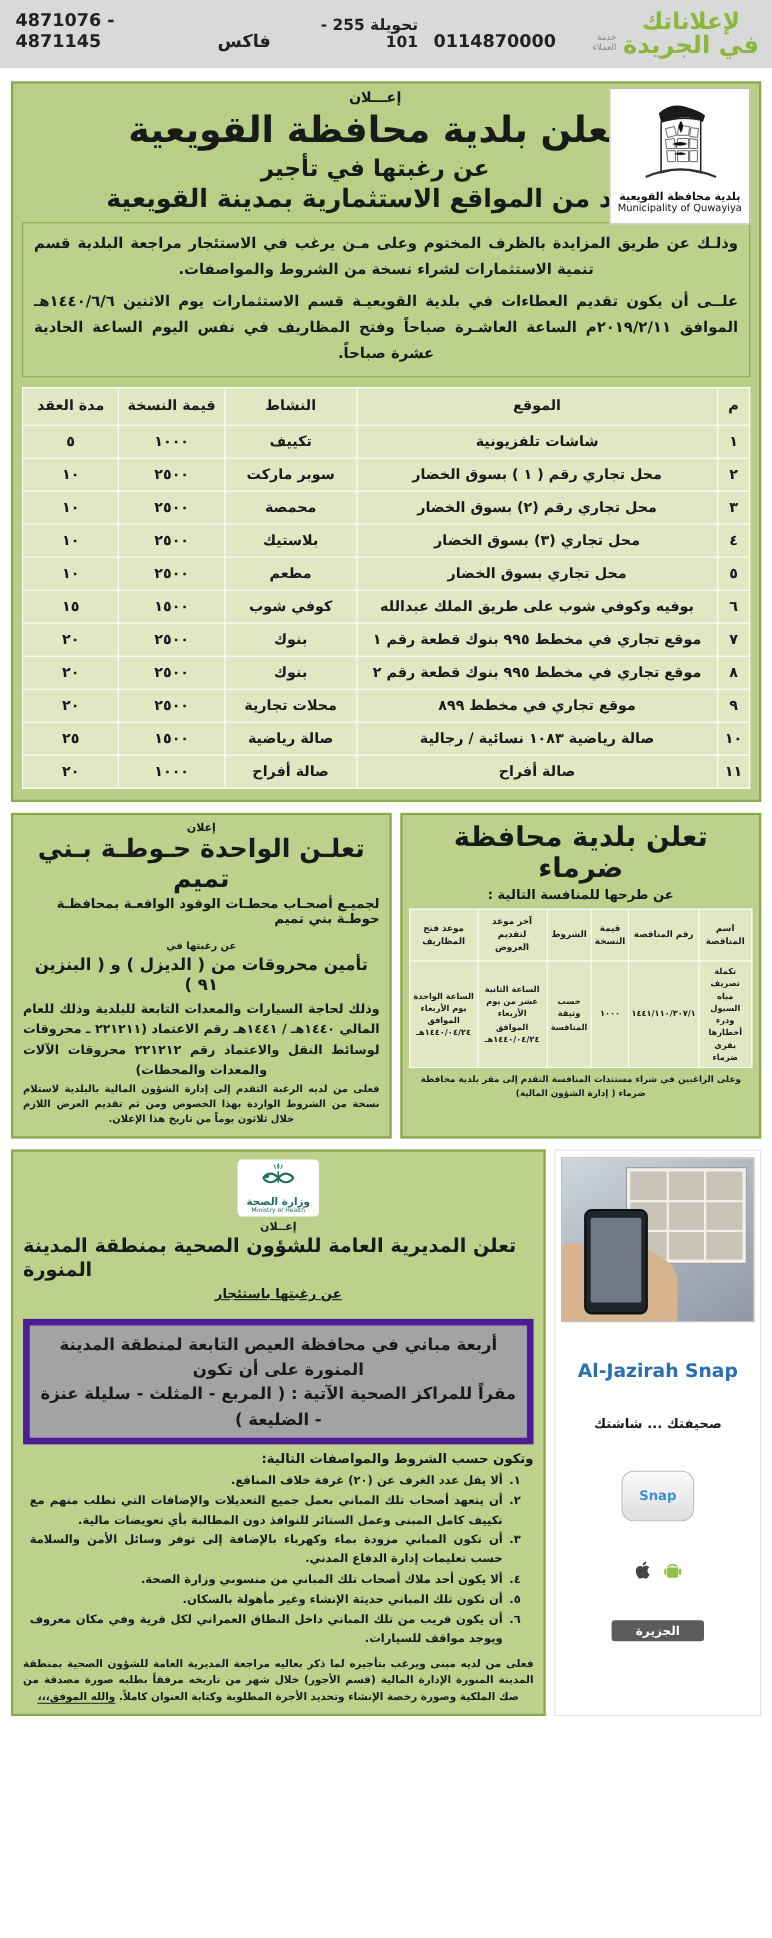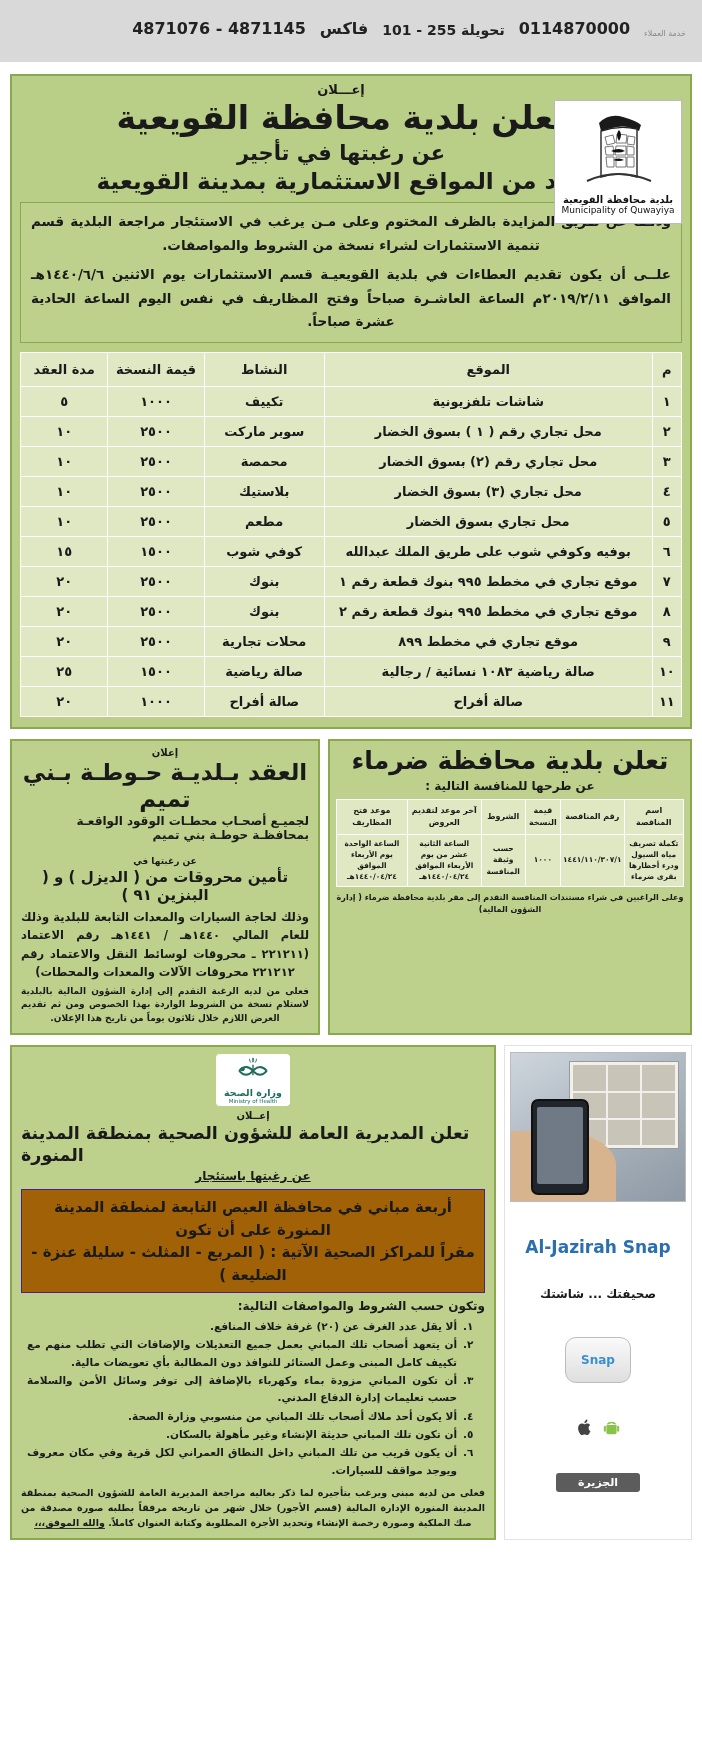--- a/index.html
+++ b/index.html
@@ -50,21 +50,21 @@
   
   .main-ad {
     margin: 12px 10px 0 10px;
     background: #b9ce86;
     border: 2px solid #8aa94f;
     padding: 6px 8px 10px 8px;
     position: relative;
   }
   .logo-box {
     position: absolute;
-    top: 24px; right: 8px;
+    top: 4px; right: 8px;
     width: 128px; height: 124px;
     background: #fff;
     border: 1px solid #bbb;
     display: flex; flex-direction: column;
     align-items: center; justify-content: flex-start;
     padding-top: 4px;
   }
   .logo-art { width: 78px; height: 88px; }
   .logo-ar { font-size: 10px; font-weight: bold; color:#111; margin-top:1px; }
   .logo-en { font-size: 9px; color:#111; }
@@ -118,21 +118,21 @@
   .col-dur { width: 80px; }
 
   
   .mid-row {
     display: flex;
     gap: 8px;
     margin: 10px 10px 0 10px;
     align-items: stretch;
   }
   .dhurma {
-    width: 364px;
+    width: 328px;
     background: #bdd18c;
     border: 2px solid #8aa94f;
     padding: 6px 6px 5px 6px;
   }
   .dhurma-title { font-size: 25px; font-weight: bold; text-align:center; line-height:1.1; }
   .dhurma-sub { font-size: 12px; font-weight: bold; text-align:center; margin-top: 4px; }
   table.comp {
     width: 100%;
     border-collapse: collapse;
     margin-top: 6px;
@@ -240,42 +240,46 @@
   .moh-logo-box {
     width: 74px; margin: 0 auto; background:#fff; border-radius:4px;
     padding: 3px 4px 2px 4px; text-align:center;
   }
   .moh-ar { font-size: 9.5px; font-weight:bold; color:#1f6b5e; }
   .moh-en { font-size: 5.5px; color:#1f6b5e; }
   .moh-kw { font-size:10px; font-weight:bold; text-align:center; margin-top:4px; letter-spacing:1px; }
   .moh-title { font-size:17.5px; font-weight:bold; text-align:left; margin-top:2px; line-height:1.25; }
   .moh-sub { font-size:12px; font-weight:bold; text-align:center; margin-top:2px;text-decoration:underline; }
   .moh-band {
-    background:#a16207; border:1px solid #4c1d95;
-    margin-top:6px; padding:6px 8px;
+    background:#a3a3a3; border:6px solid #4c1d95;
+    margin-top:16px; padding:6px 8px;
   }
   .moh-band p { margin:0; font-size:15px; font-weight:bold; text-align:center; line-height:1.5; }
   .moh-cond-head { font-size:12px; font-weight:bold; text-align:right; margin-top:6px; }
   ol.moh-list { margin:5px 6px 0 6px; padding:0; list-style:none; }
   ol.moh-list li {
     font-size:10.5px; font-weight:bold; line-height:1.65;
     display:flex; gap:6px; margin-bottom:1px;
   }
   ol.moh-list li .num { width:16px; flex:0 0 16px; text-align:left; }
   ol.moh-list li .txt { flex:1; text-align:justify; }
   .moh-foot {
     margin-top:6px; font-size:9.5px; font-weight:bold;
     line-height:1.6; text-align:justify; text-align-last:center;
   }
   .moh-foot .ul { border-bottom:1px solid #333; }
 </style>
 </head>
 <body>
 
 <div class="topbar">
+  <div class="topbar-brand">
+    <span>لإعلاناتك</span>
+    <span class="l2">في الجريدة</span>
+  </div>
   <div class="topbar-mid">
     <span class="tb-small">خدمة العملاء</span>
     <span class="tb-phone">0114870000</span>
     <span class="tb-ext">تحويلة 255 - 101</span>
     <span class="tb-fax-label">فاكس</span>
     <span class="tb-fax-num">4871076 - 4871145</span>
   </div>
 </div>
 
 <div class="main-ad">
@@ -440,21 +444,21 @@
             <td>الساعة الثانية عشر من يوم الأربعاء الموافق ١٤٤٠/٠٤/٢٤هـ</td>
             <td>الساعة الواحدة يوم الأربعاء الموافق ١٤٤٠/٠٤/٢٤هـ</td>
           </tr>
         </tbody>
     </table>
     <div class="comp-note">وعلى الراغبين في شراء مستندات المنافسة التقدم إلى مقر بلدية محافظة ضرماء ( إدارة الشؤون المالية)</div>
   </div>
 
   <div class="tamim">
     <div class="kw">إعلان</div>
-    <div class="tamim-title">العقد بـلديـة حـوطـة بـني تميم</div>
+    <div class="tamim-title">تعلـن الواحدة حـوطـة بـني تميم</div>
     <div class="tamim-l1">لجميـع أصحـاب محطـات الوقود الواقعـة بمحافظـة حوطـة بني تميم</div>
     <div class="tamim-l2">عن رغبتها في</div>
     <div class="tamim-l3">تأمين محروقات من ( الديزل ) و ( البنزين ٩١ )</div>
     <p class="body">وذلك لحاجة السيارات والمعدات التابعة للبلدية وذلك للعام المالي ١٤٤٠هـ / ١٤٤١هـ رقم الاعتماد (٢٢١٢١١ ـ محروقات لوسائط النقل والاعتماد رقم ٢٢١٢١٢ محروقات الآلات والمعدات والمحطات)</p>
     <p class="small">فعلى من لديه الرغبة التقدم إلى إدارة الشؤون المالية بالبلدية لاستلام نسخة من الشروط الواردة بهذا الخصوص ومن ثم تقديم العرض اللازم خلال ثلاثون يوماً من تاريخ هذا الإعلان.</p>
   </div>
 </div>
 
 <div class="bot-row">
 

